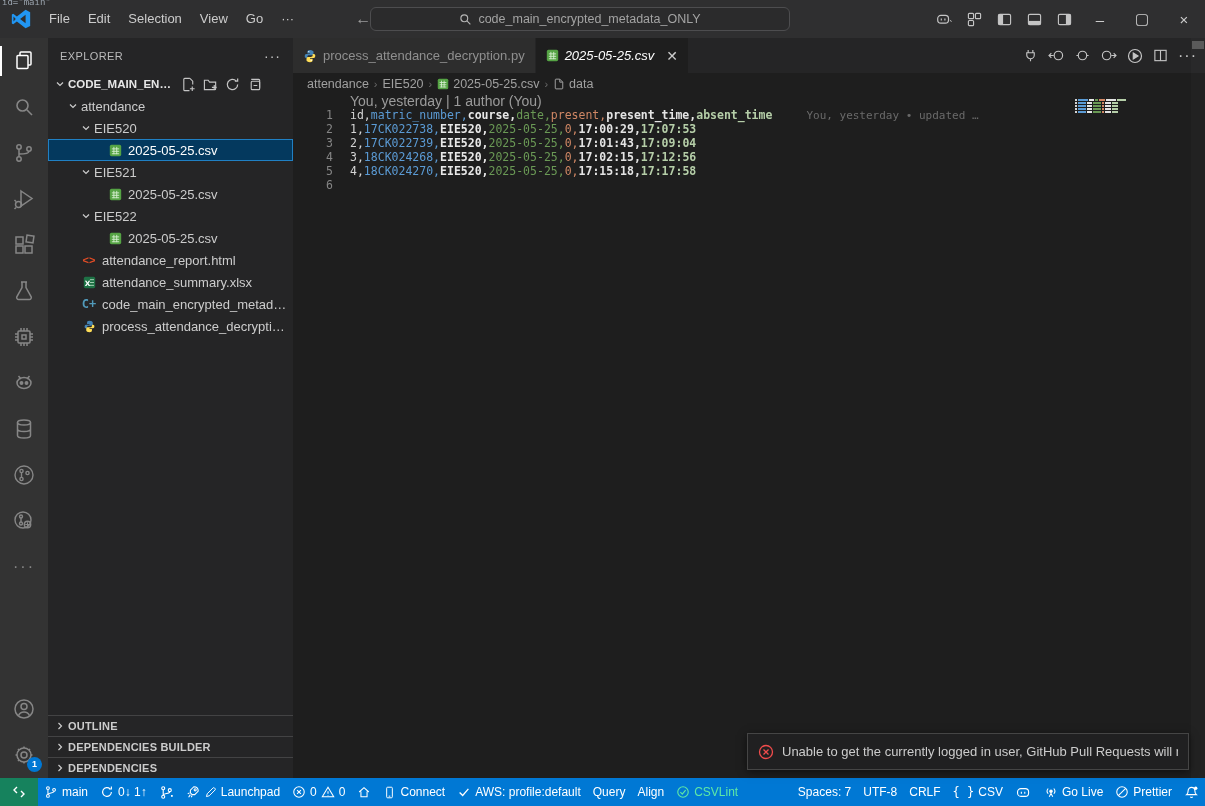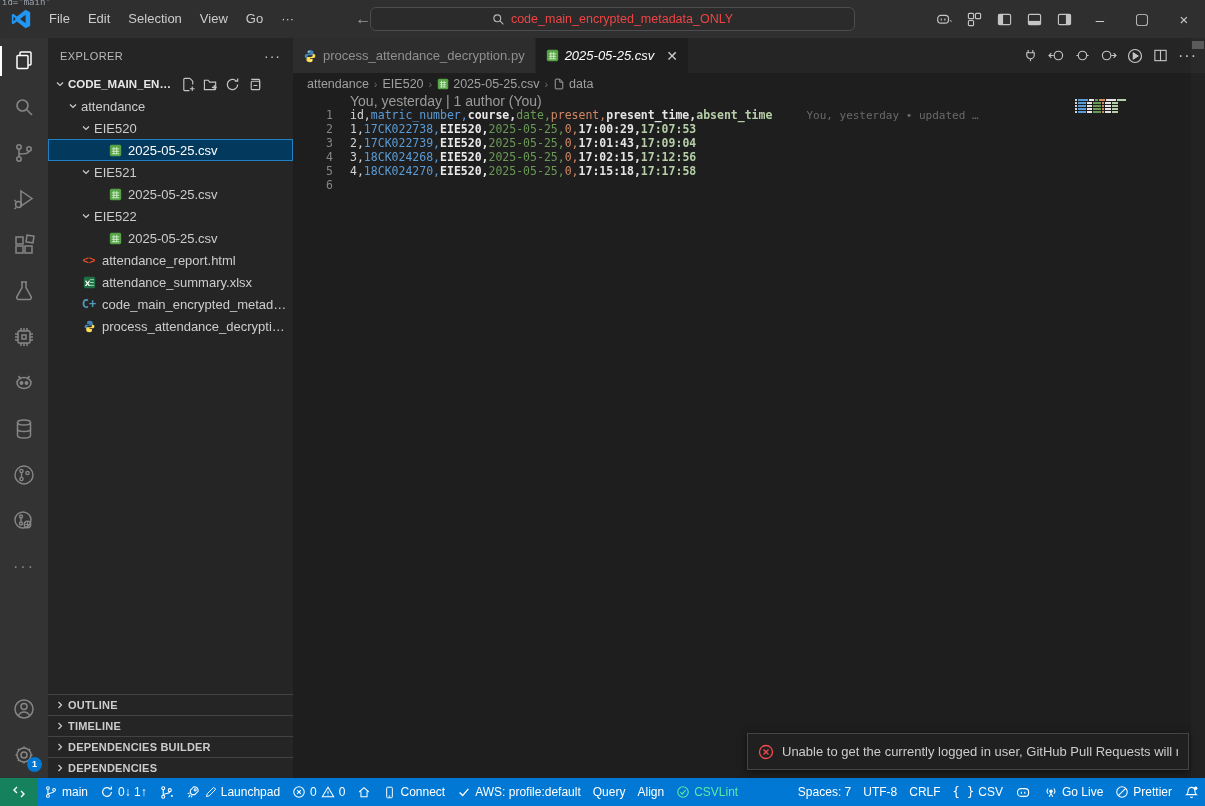--- a/index.html
+++ b/index.html
@@ -10,23 +10,23 @@
 
   
   .titlebar { position:absolute; top:0; left:0; right:0; height:38px; background:#2f2f30;
     display:flex; align-items:center; z-index:5; }
   .artifact { position:absolute; top:-3px; left:2px; font-size:9px; color:#9aa3ad;
     font-family:"DejaVu Sans Mono",monospace; z-index:9; height:8px; overflow:hidden; }
   .vslogo { width:22px; height:22px; margin:0 8px 0 10px; }
   .menus { display:flex; align-items:center; font-size:13px; color:#cccccc; }
   .menu-item { padding:0 9px; height:26px; line-height:26px; border-radius:5px; cursor:default; }
   .nav-arrows { display:flex; gap:14px; margin-left:52px; color:#9d9d9d; font-size:16px; }
-  .cmd-center { position:absolute; left:370px; top:7px; width:485px; height:24px;
+  .cmd-center { position:absolute; left:370px; top:7px; width:420px; height:24px;
     background:#2b2b2c; border:1px solid #4d4d4f; border-radius:6px; display:flex;
-    align-items:center; justify-content:center; gap:6px; color:#ef4444; font-size:12.5px; }
+    align-items:center; justify-content:center; gap:6px; color:#a3a3a3; font-size:12.5px; }
   .tb-right { position:absolute; right:0; top:0; height:38px; display:flex; align-items:center; }
   .tb-icon { width:30px; height:26px; display:flex; align-items:center; justify-content:center; color:#c5c5c5; }
   .win-btn { width:42px; height:38px; display:flex; align-items:center; justify-content:center; color:#cccccc; font-size:15px; }
 
   
   .activitybar { position:absolute; top:38px; left:0; bottom:28px; width:48px; background:#333333;
     display:flex; flex-direction:column; align-items:center; z-index:4; }
   .act-item { width:48px; height:46px; display:flex; align-items:center; justify-content:center;
     color:#868686; position:relative; }
   .act-item.active { color:#ffffff; }
@@ -401,28 +401,20 @@
         </div>
       </div>
     <div class="sb-panels">
       <div class="panel-row">
         <span class="chev">
             <svg width="12" height="12" viewBox="0 0 16 16" fill="none" stroke="#cccccc" stroke-width="1.6">
               <polyline points="6,4 10,8 6,12"></polyline>
             </svg>
           </span>
         <span>OUTLINE</span>
-      </div>
-      <div class="panel-row">
-        <span class="chev">
-            <svg width="12" height="12" viewBox="0 0 16 16" fill="none" stroke="#cccccc" stroke-width="1.6">
-              <polyline points="6,4 10,8 6,12"></polyline>
-            </svg>
-          </span>
-        <span>TIMELINE</span>
       </div>
       <div class="panel-row">
         <span class="chev">
             <svg width="12" height="12" viewBox="0 0 16 16" fill="none" stroke="#cccccc" stroke-width="1.6">
               <polyline points="6,4 10,8 6,12"></polyline>
             </svg>
           </span>
         <span>DEPENDENCIES BUILDER</span>
       </div>
       <div class="panel-row">

